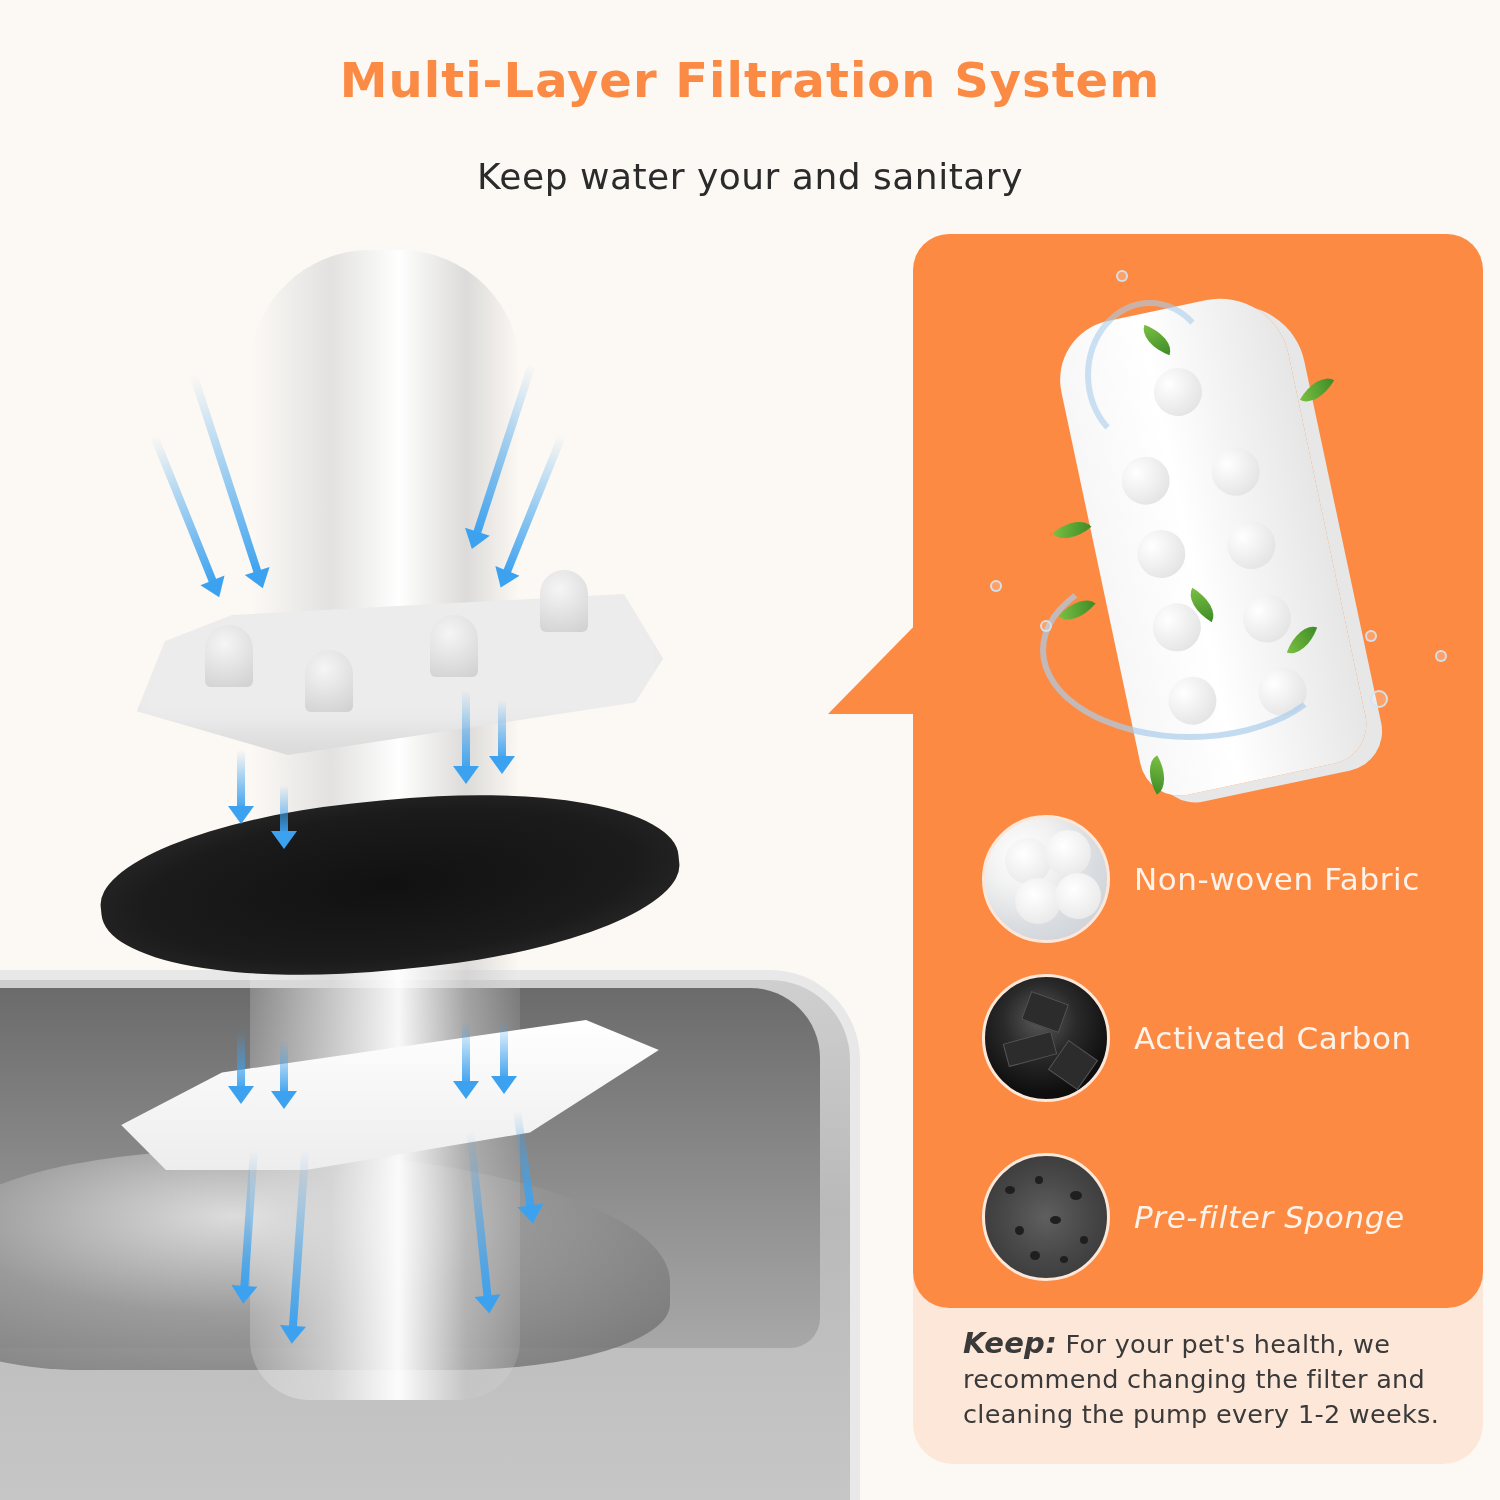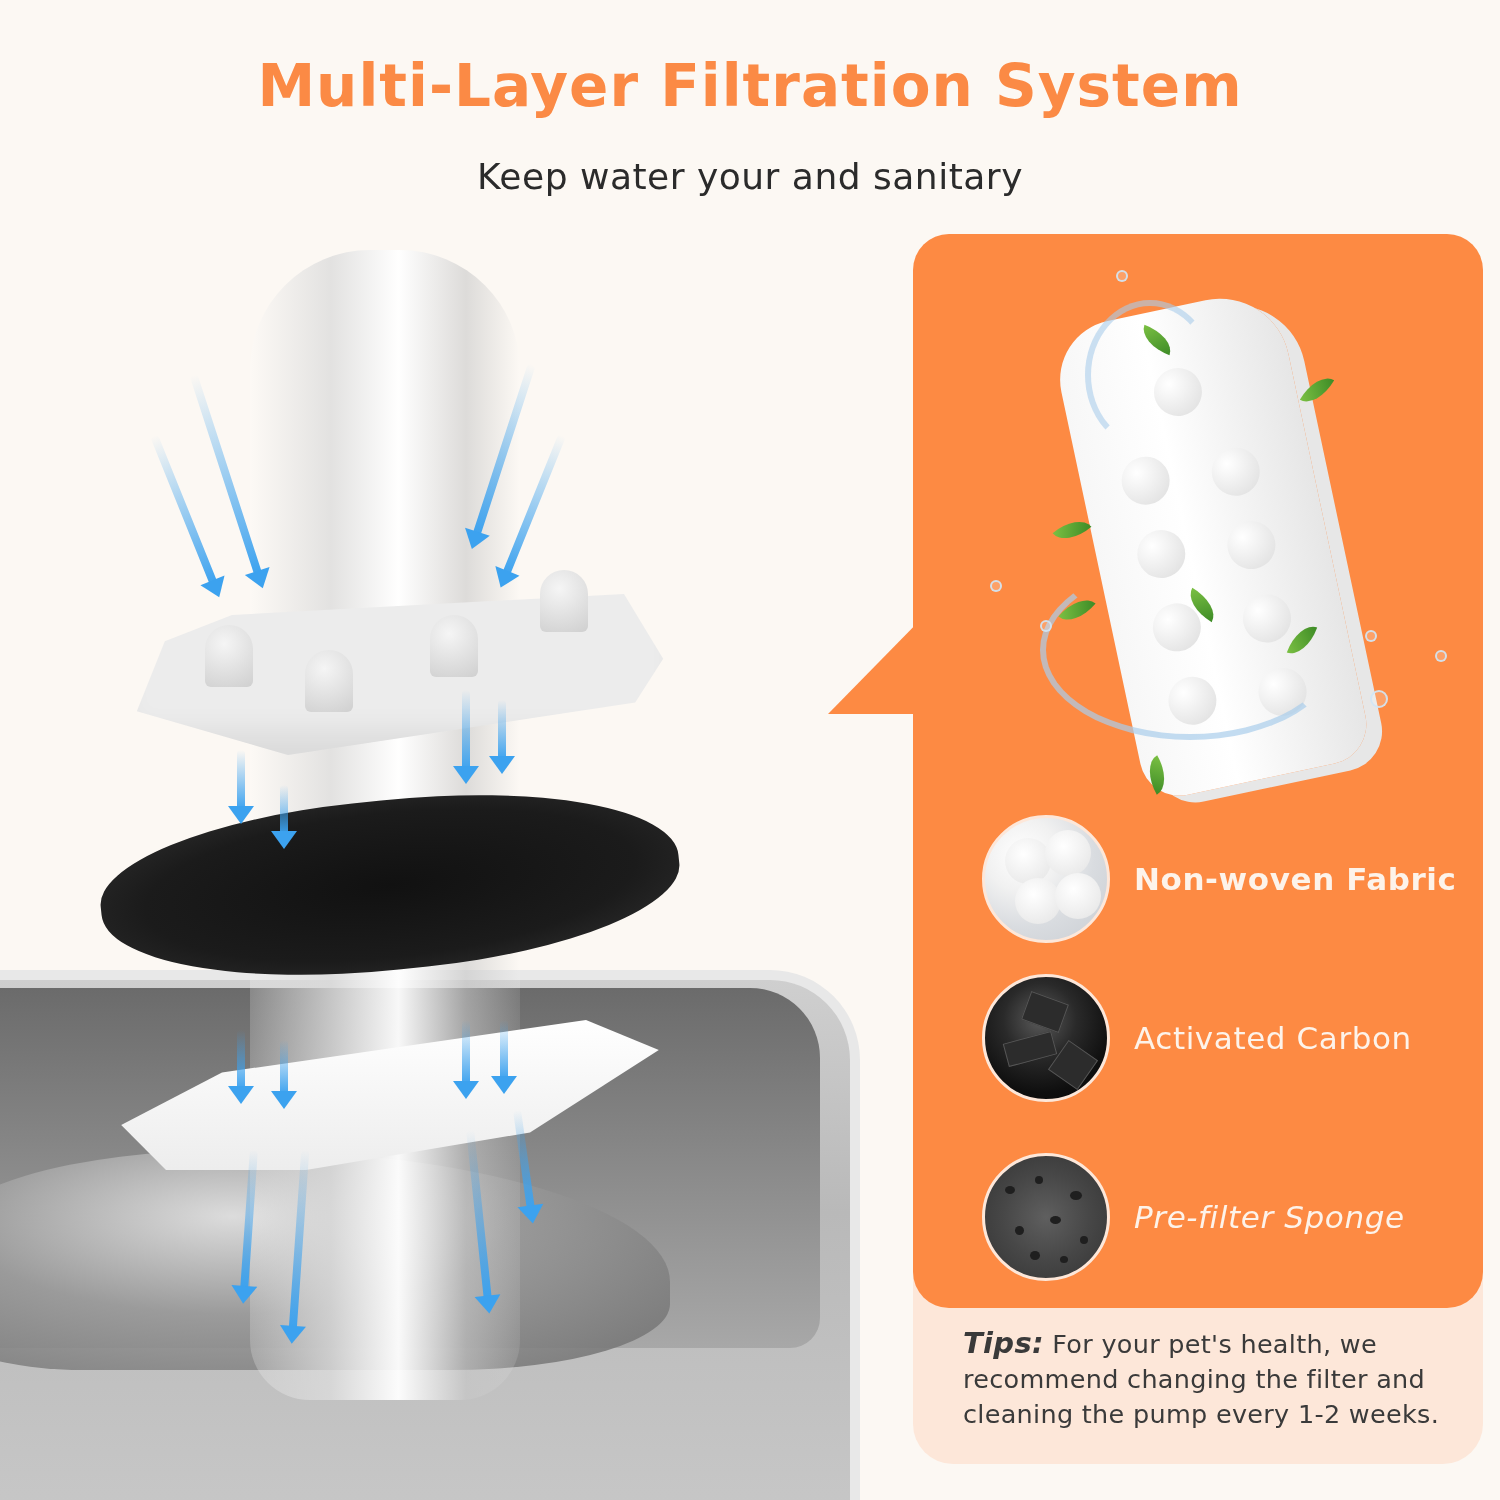--- a/index.html
+++ b/index.html
@@ -4,21 +4,21 @@
 <style>
   * { margin: 0; padding: 0; box-sizing: border-box; }
   html, body { width: 1500px; height: 1500px; overflow: hidden; }
   body {
     background: #fcf8f3;
     font-family: "Liberation Sans", "DejaVu Sans", sans-serif;
     position: relative;
   }
   .title {
     position: absolute; left: 0; top: 52px; width: 1500px;
-    text-align: center; font-size: 58px; font-weight: bold;
+    text-align: center; font-size: 48px; font-weight: bold;
     color: #fb8a45; letter-spacing: 1px;
     font-family: "DejaVu Sans", sans-serif;
   }
   .subtitle {
     position: absolute; left: 0; top: 156px; width: 1500px;
     text-align: center; font-size: 36px; color: #2b2b2b;
     font-family: "DejaVu Sans", sans-serif; font-weight: normal;
     letter-spacing: 0.5px;
   }
 
@@ -213,21 +213,21 @@
 <div class="leaf" style="left:1185px;top:595px;transform:rotate(30deg);"></div>
 <div class="leaf" style="left:1285px;top:630px;transform:rotate(-70deg);"></div>
 <div class="leaf" style="left:1140px;top:765px;transform:rotate(60deg);"></div>
 <div class="drop" style="left:1116px;top:270px;"></div>
 <div class="drop" style="left:990px;top:580px;"></div>
 <div class="drop" style="left:1040px;top:620px;"></div>
 <div class="drop" style="left:1365px;top:630px;"></div>
 <div class="drop" style="left:1435px;top:650px;"></div>
 <div class="drop" style="left:1370px;top:690px;width:18px;height:18px;"></div>
 
-<div class="feature" style="top:814px;font-weight:bold;">
+<div class="feature" style="top:814px;">
   <div class="feature-circle circle-cotton">
     <div class="cotton-puff" style="left:20px;top:20px;"></div>
     <div class="cotton-puff" style="left:60px;top:12px;"></div>
     <div class="cotton-puff" style="left:30px;top:60px;"></div>
     <div class="cotton-puff" style="left:70px;top:55px;"></div>
   </div>
   <span class="feature-label">Non-woven Fabric</span>
 </div>
 
 <div class="feature" style="top:973px;">
@@ -247,15 +247,15 @@
     <div class="pore" style="left:30px;top:70px;width:9px;height:9px;"></div>
     <div class="pore" style="left:65px;top:60px;width:11px;height:8px;"></div>
     <div class="pore" style="left:95px;top:80px;width:8px;height:8px;"></div>
     <div class="pore" style="left:45px;top:95px;width:10px;height:9px;"></div>
     <div class="pore" style="left:75px;top:100px;width:8px;height:7px;"></div>
   </div>
   <span class="feature-label">Pre-filter Sponge</span>
 </div>
 
 <div class="tips-text">
-  <span class="tips-label">Tips:</span>
+  <span class="tips-label">Keep:</span>
   <span>For your pet's health, we recommend changing the filter and cleaning the pump every 1-2 weeks.</span>
 </div>
 
 </body></html>

